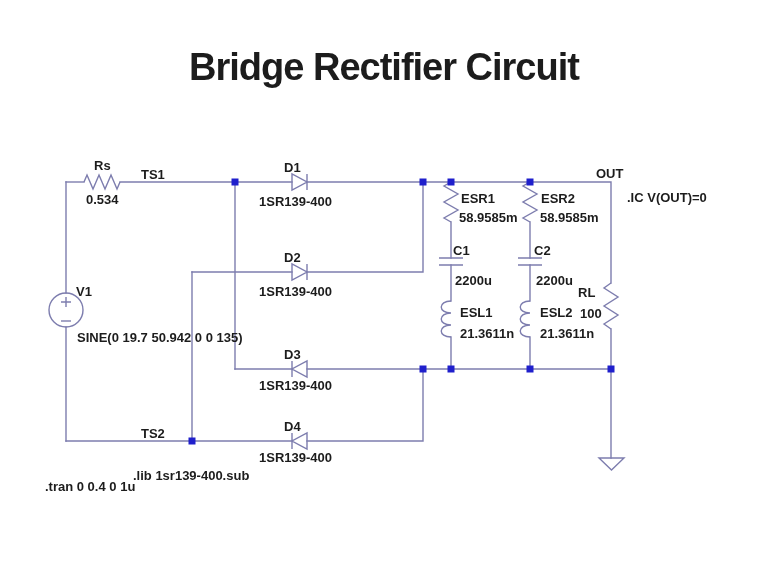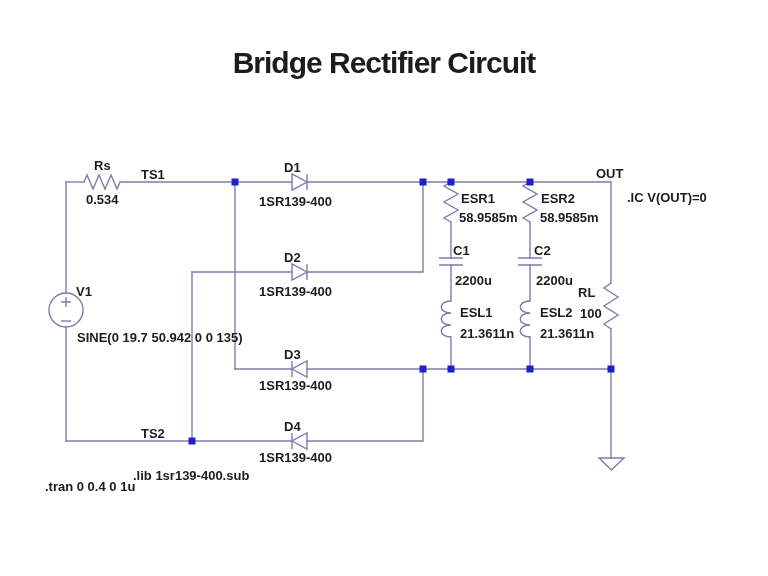--- a/index.html
+++ b/index.html
@@ -6,21 +6,21 @@
     --wire:#7d7dae; --junction:#1f1fcc; --ink:#1c1c1c; --bg:#ffffff;
   }
   html,body{margin:0;padding:0;}
   body{
     width:768px;height:576px;background:var(--bg);
     position:relative;overflow:hidden;
     font-family:"Liberation Sans",sans-serif;
   }
   h1.slide-title{
     position:absolute;top:46px;left:0;width:100%;margin:0;
-    text-align:center;font-size:30px;font-weight:700;letter-spacing:-1px;
+    text-align:center;font-size:38px;font-weight:700;letter-spacing:-1px;
     color:var(--ink);font-family:"Liberation Sans",sans-serif;
   }
   svg.schematic{position:absolute;left:0;top:0;}
   .w{stroke:var(--wire);stroke-width:1.4;fill:none;stroke-linecap:square;}
   .sym{stroke:var(--wire);stroke-width:1.4;fill:none;stroke-linejoin:miter;}
   .j{fill:var(--junction);stroke:none;}
   .t{font-family:"Liberation Sans",sans-serif;font-weight:700;font-size:13px;fill:var(--ink);}
 </style>
 </head>
 <body>

